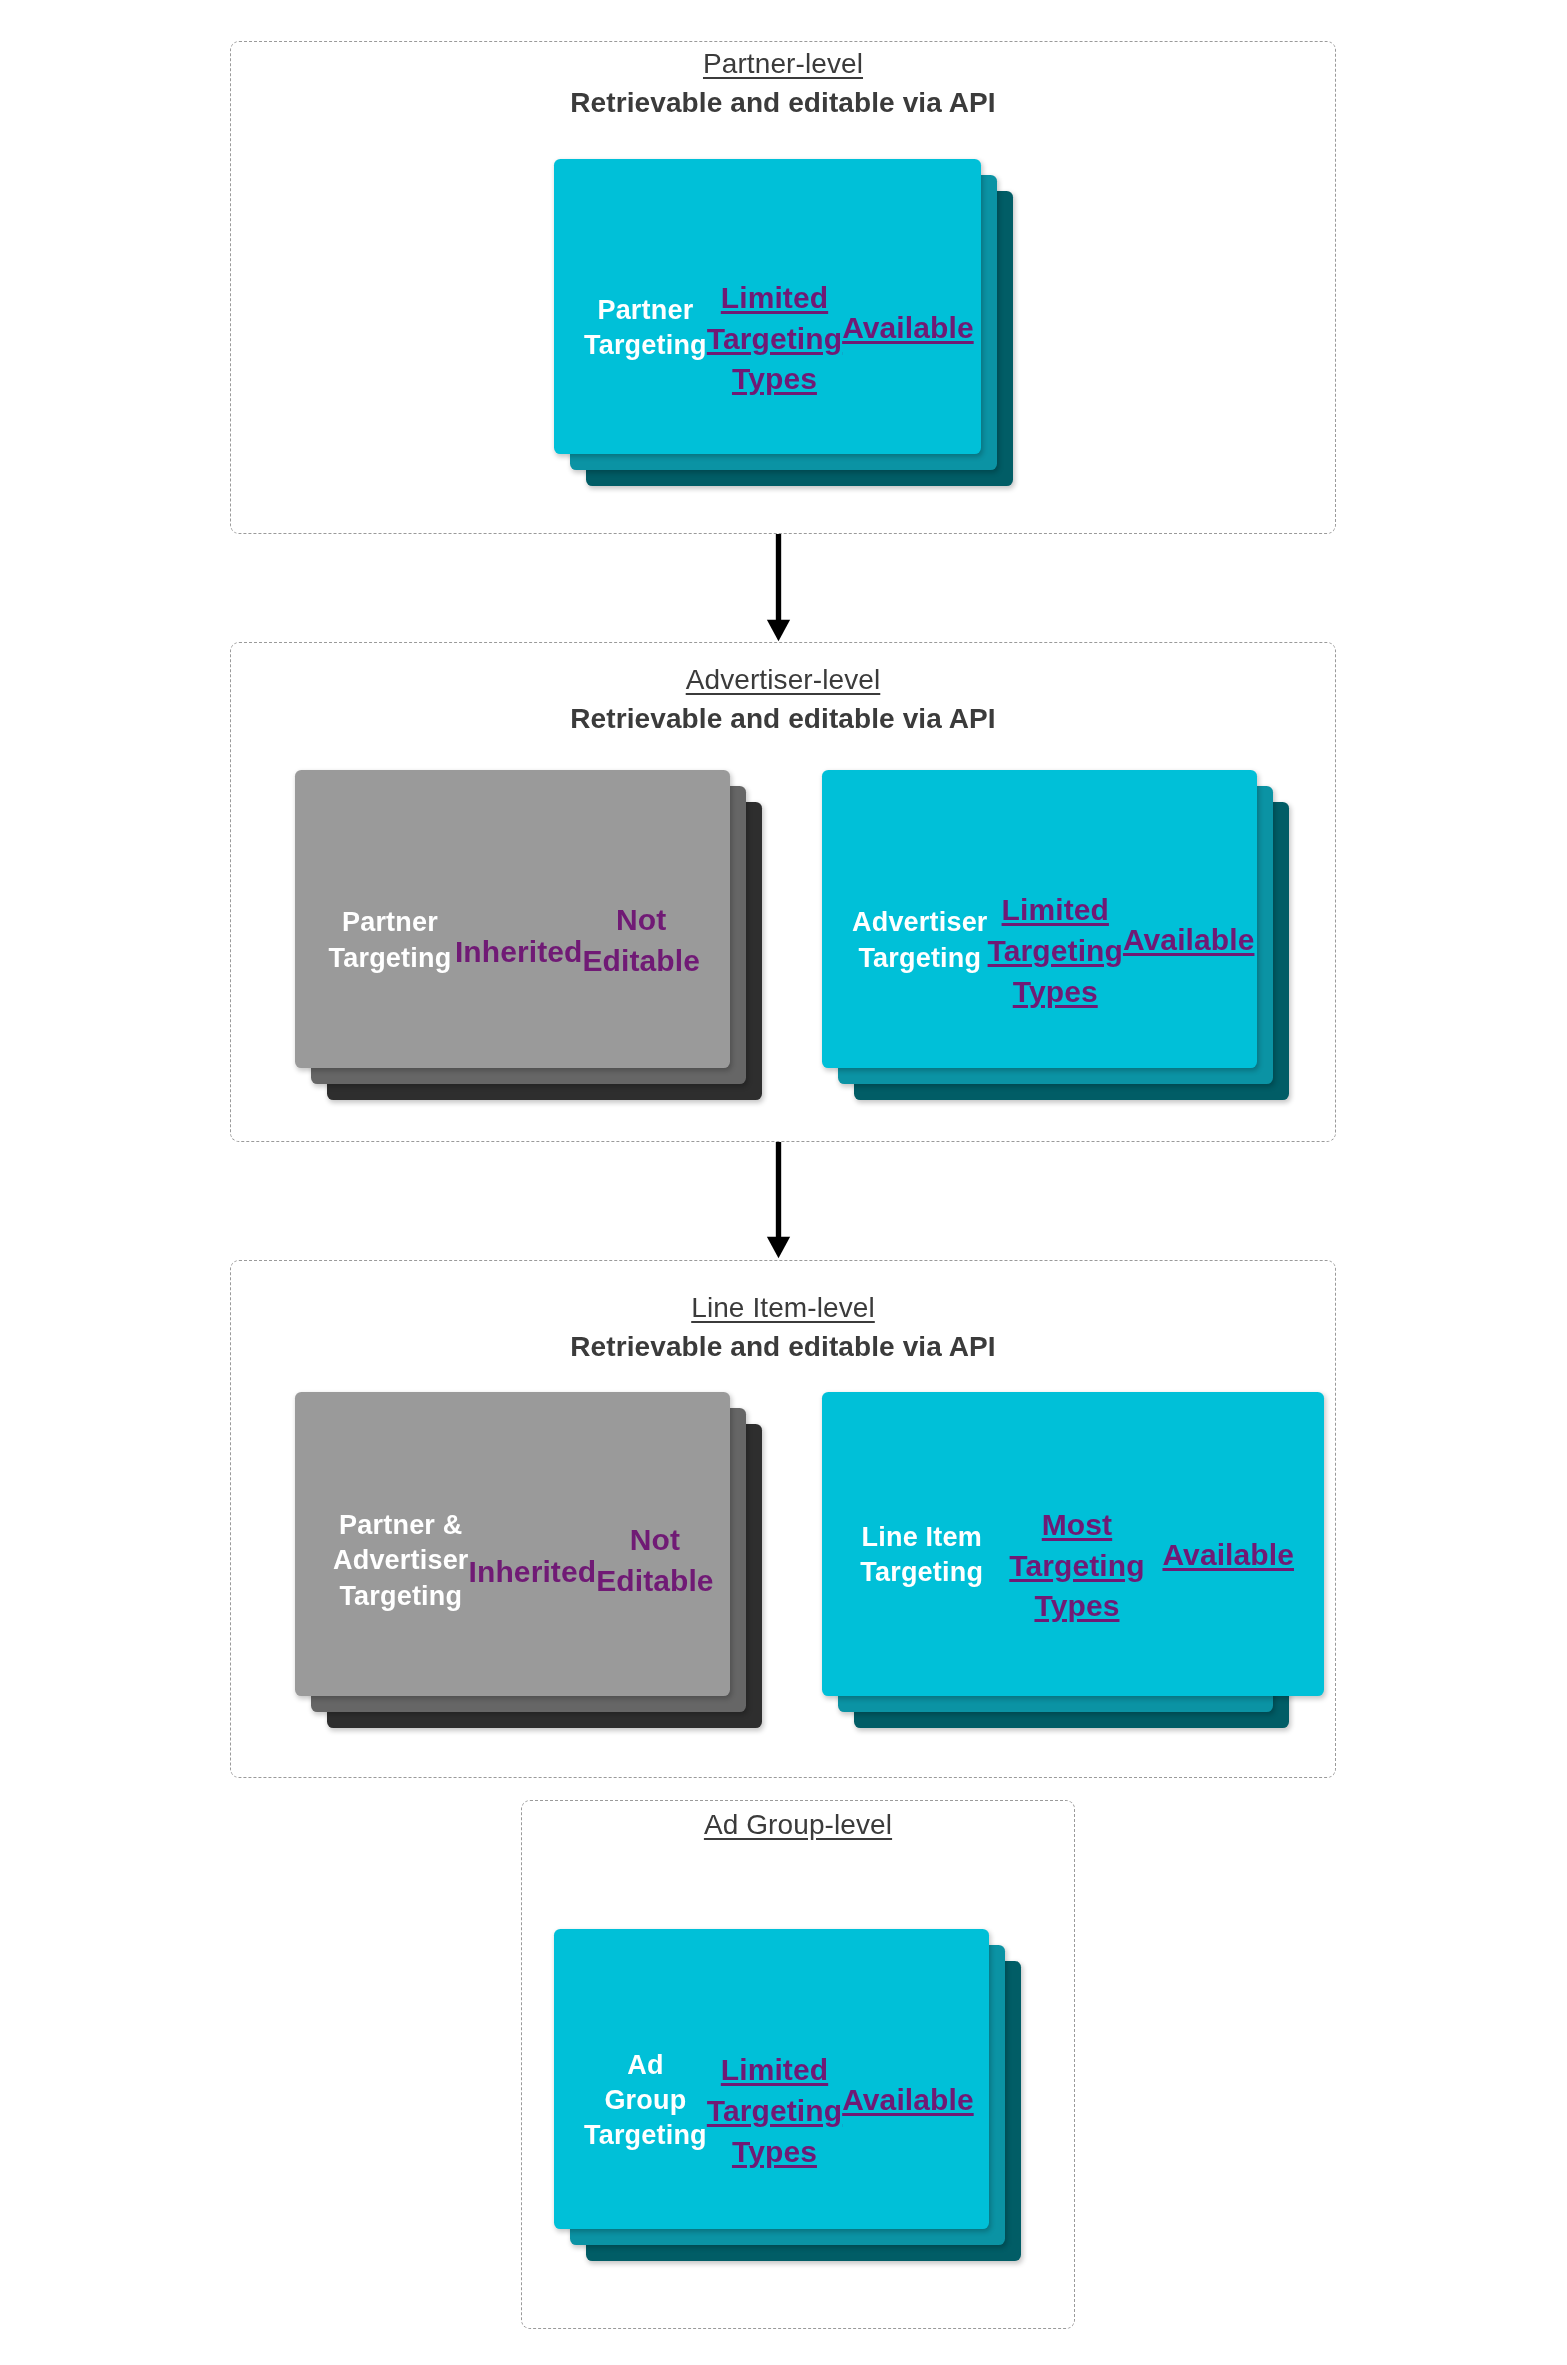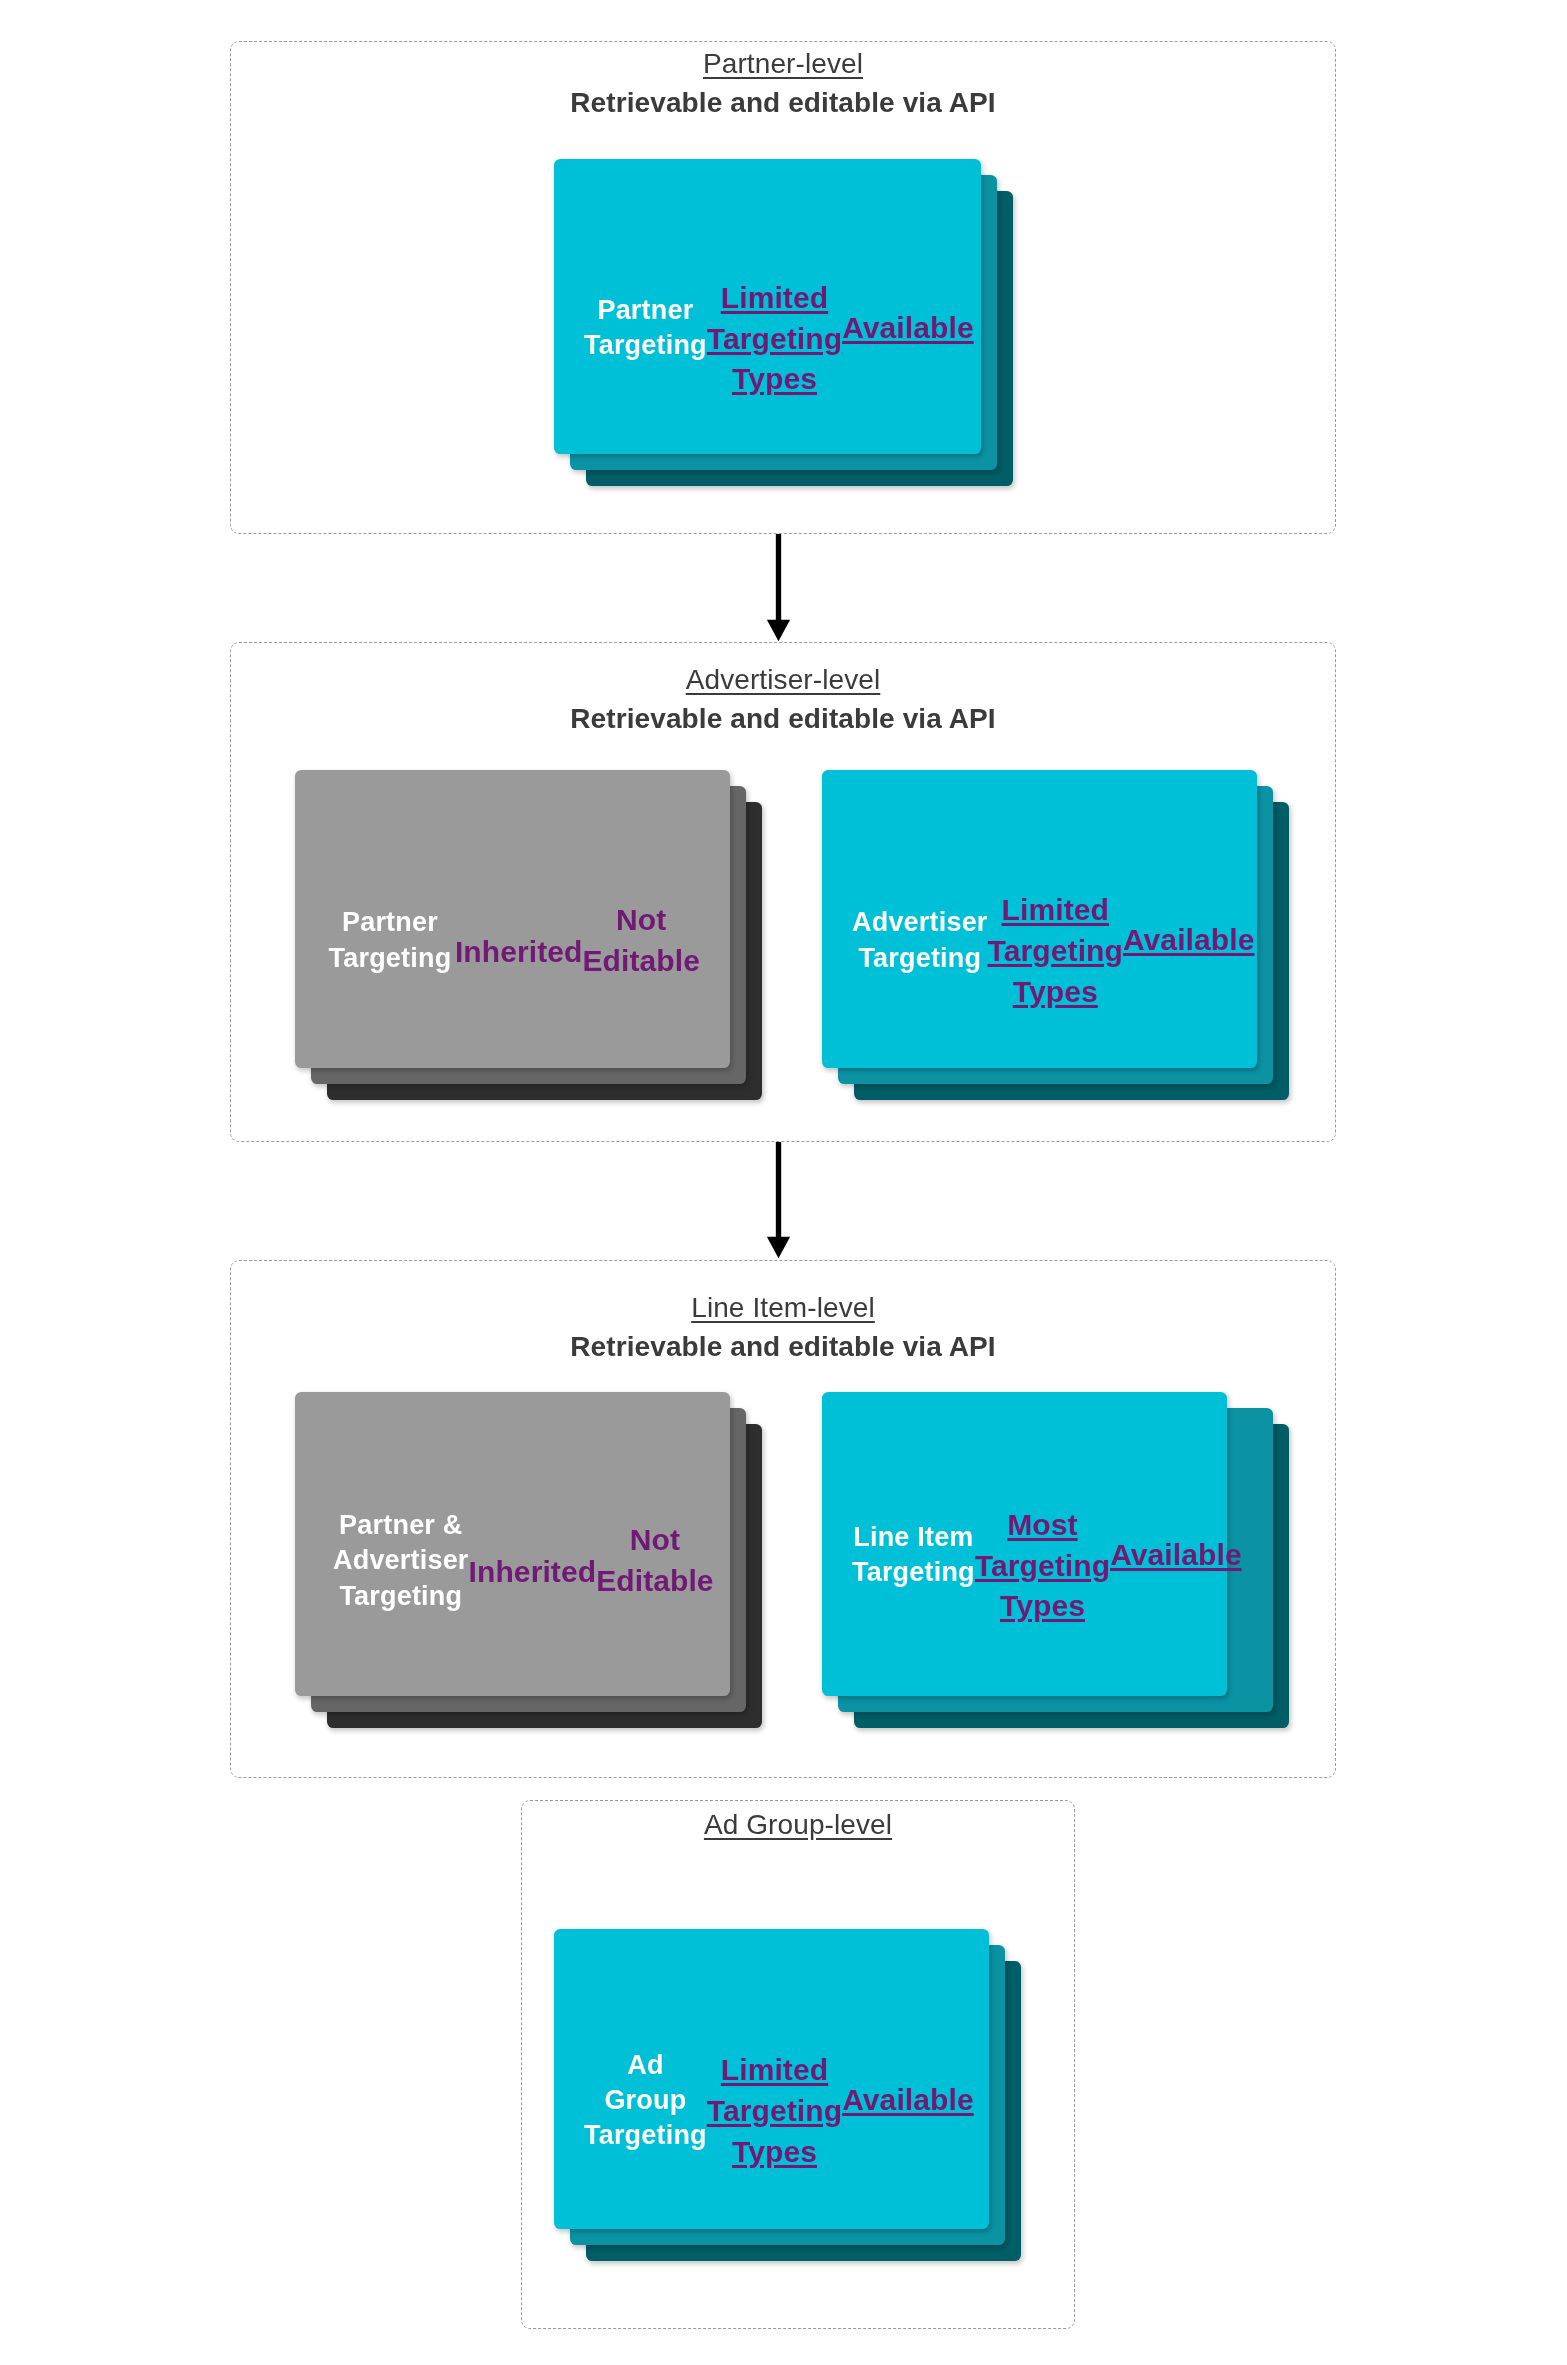--- a/index.html
+++ b/index.html
@@ -191,21 +191,21 @@
     <div class="card-layer front" style="width:435px; height:304px; padding:34px 38px 0;">
       <div class="card-title">Partner &amp; Advertiser Targeting</div>
       <div class="card-note" style="margin-top:23px;">Inherited</div>
       <div class="card-note">Not Editable</div>
     </div>
   </div>
 
   <div class="card-stack teal" style="left:822px; top:1392px; width:469px; height:362px;">
     <div class="card-layer back2" style="width:435px; height:304px;"></div>
     <div class="card-layer back1" style="width:435px; height:304px;"></div>
-    <div class="card-layer front" style="width:405px; height:304px; padding:22px 30px 0;">
+    <div class="card-layer front" style="width:502px; height:304px; padding:22px 30px 0;">
       <div class="card-title">Line Item Targeting</div>
       <div class="card-note underlined" style="margin-top:22px;">Most Targeting Types</div>
       <div class="card-note underlined">Available</div>
     </div>
   </div>
 
   <div class="level-box" style="left:521px; top:1800px; width:554px; height:529px;"></div>
 
   <div class="level-heading" style="left:521px; top:1807px; width:554px;">
     <div class="level-title">Ad Group-level</div>

